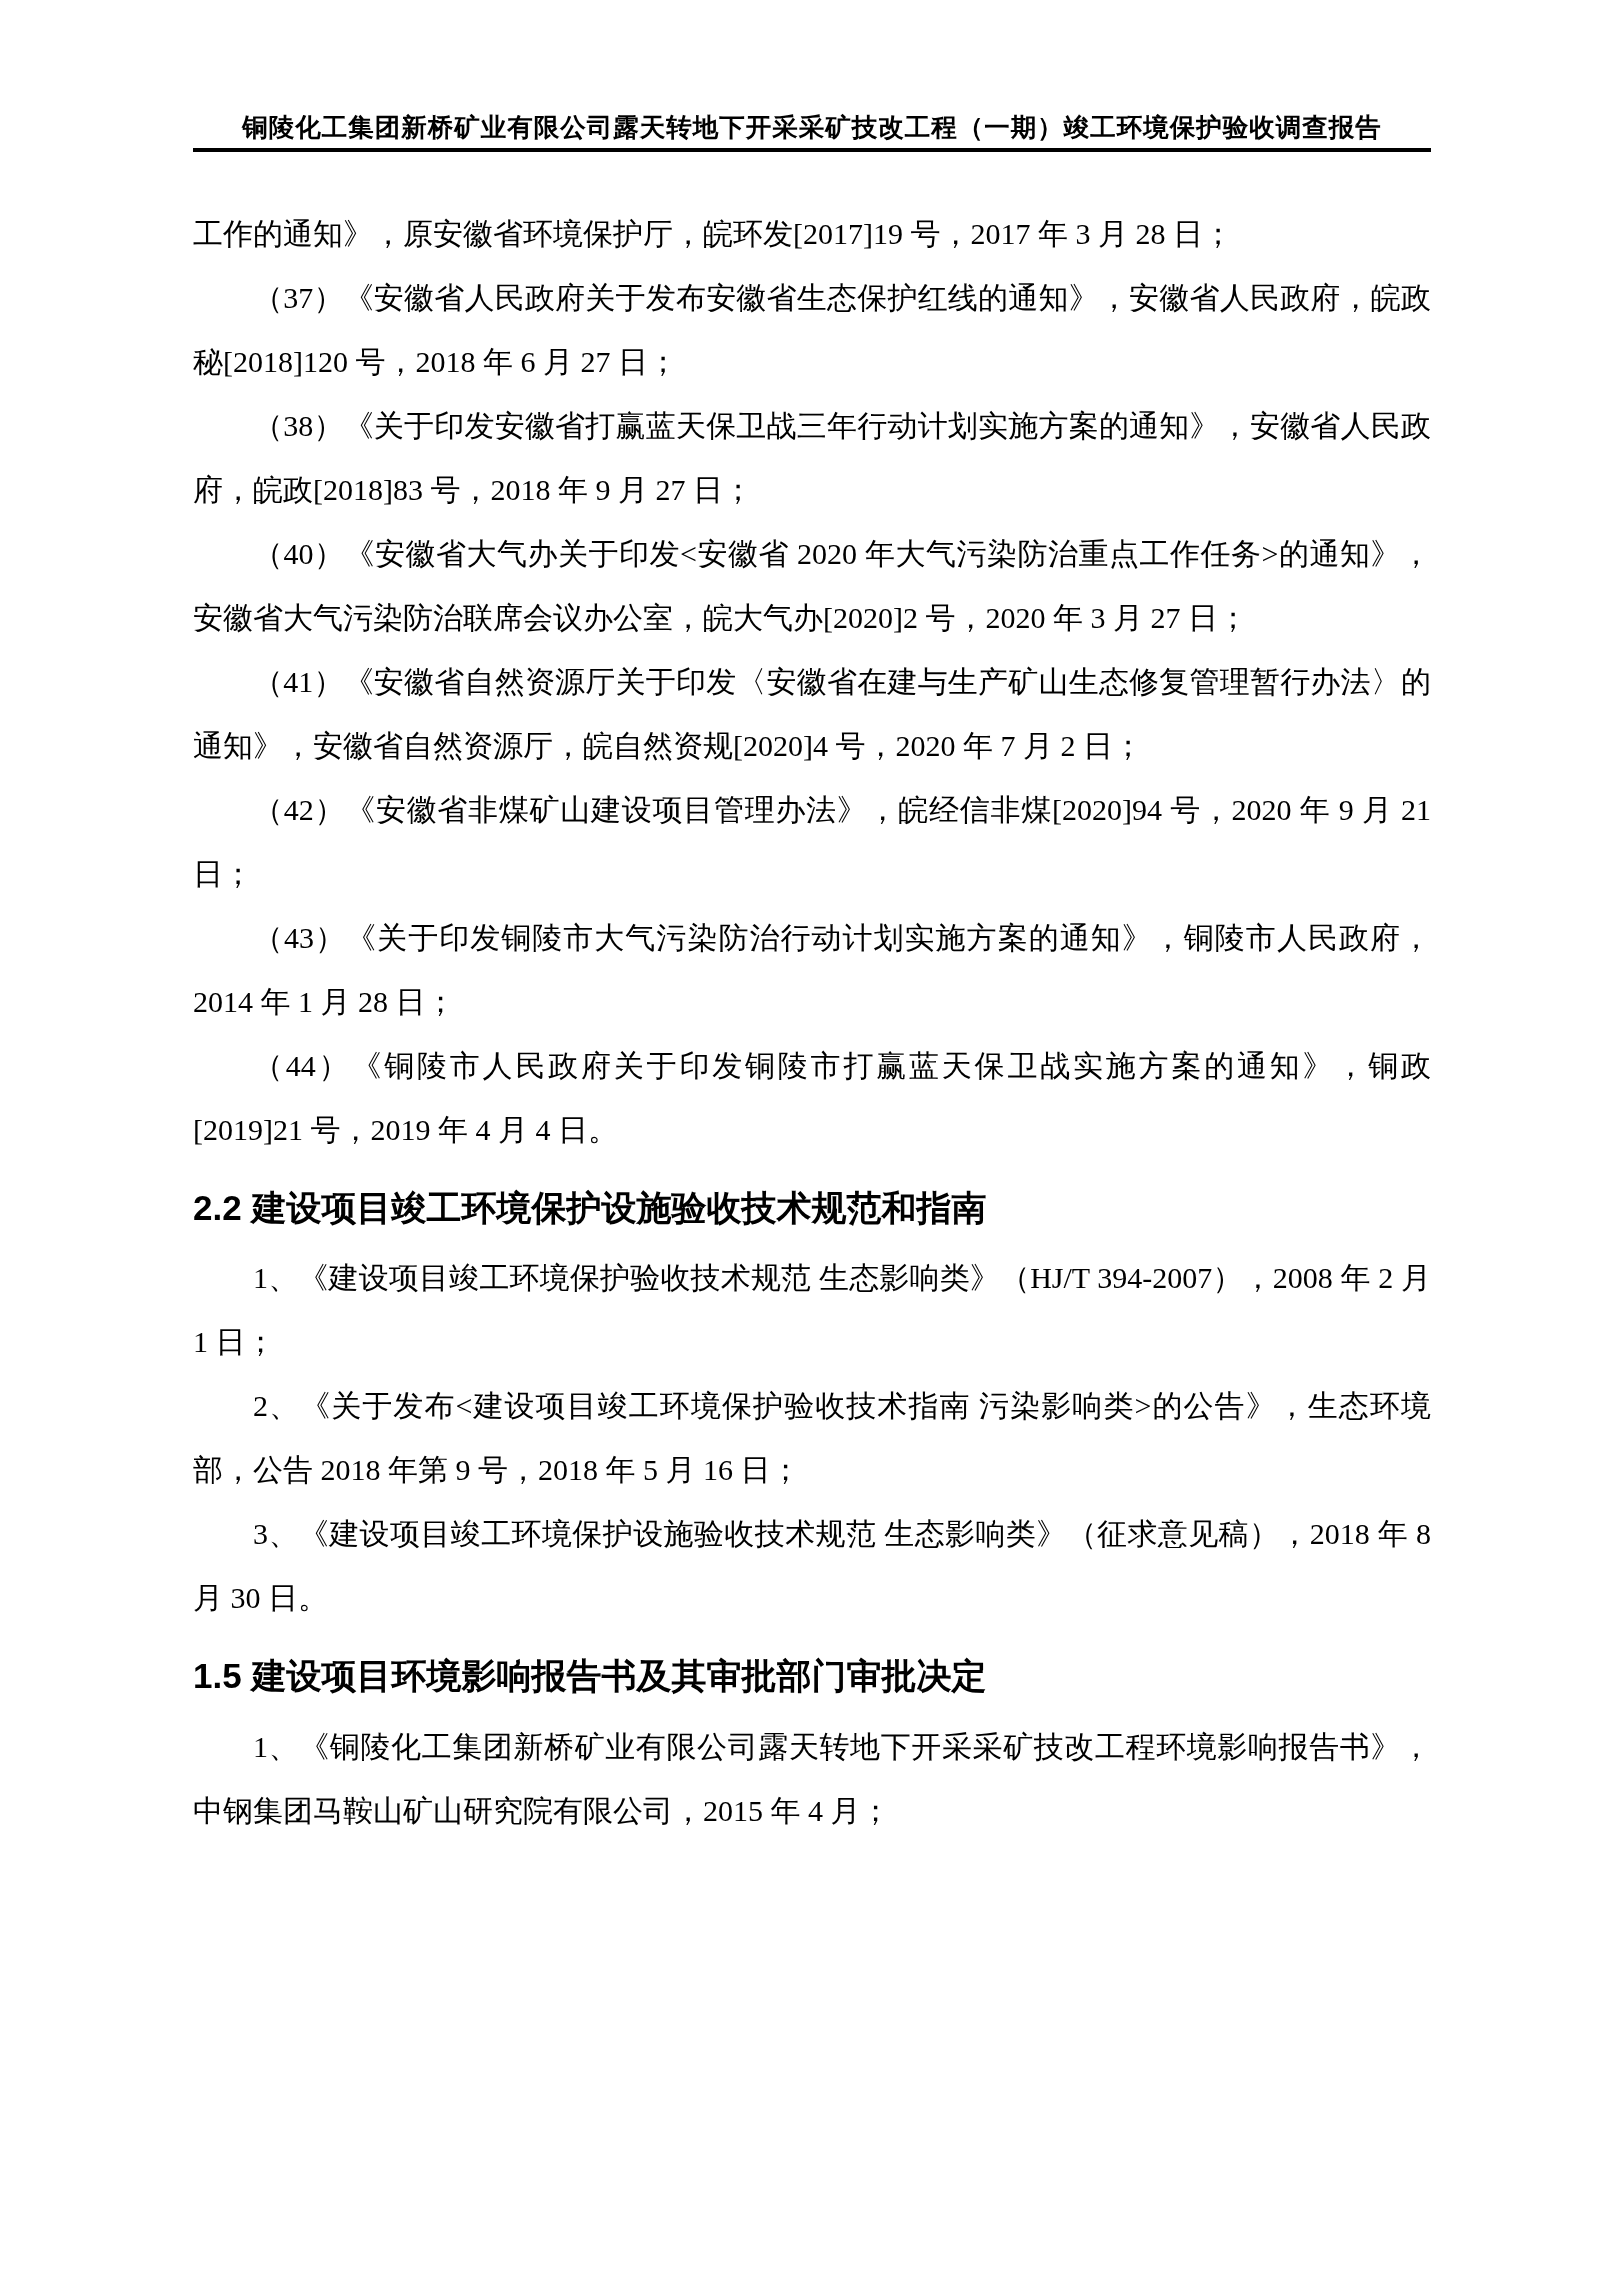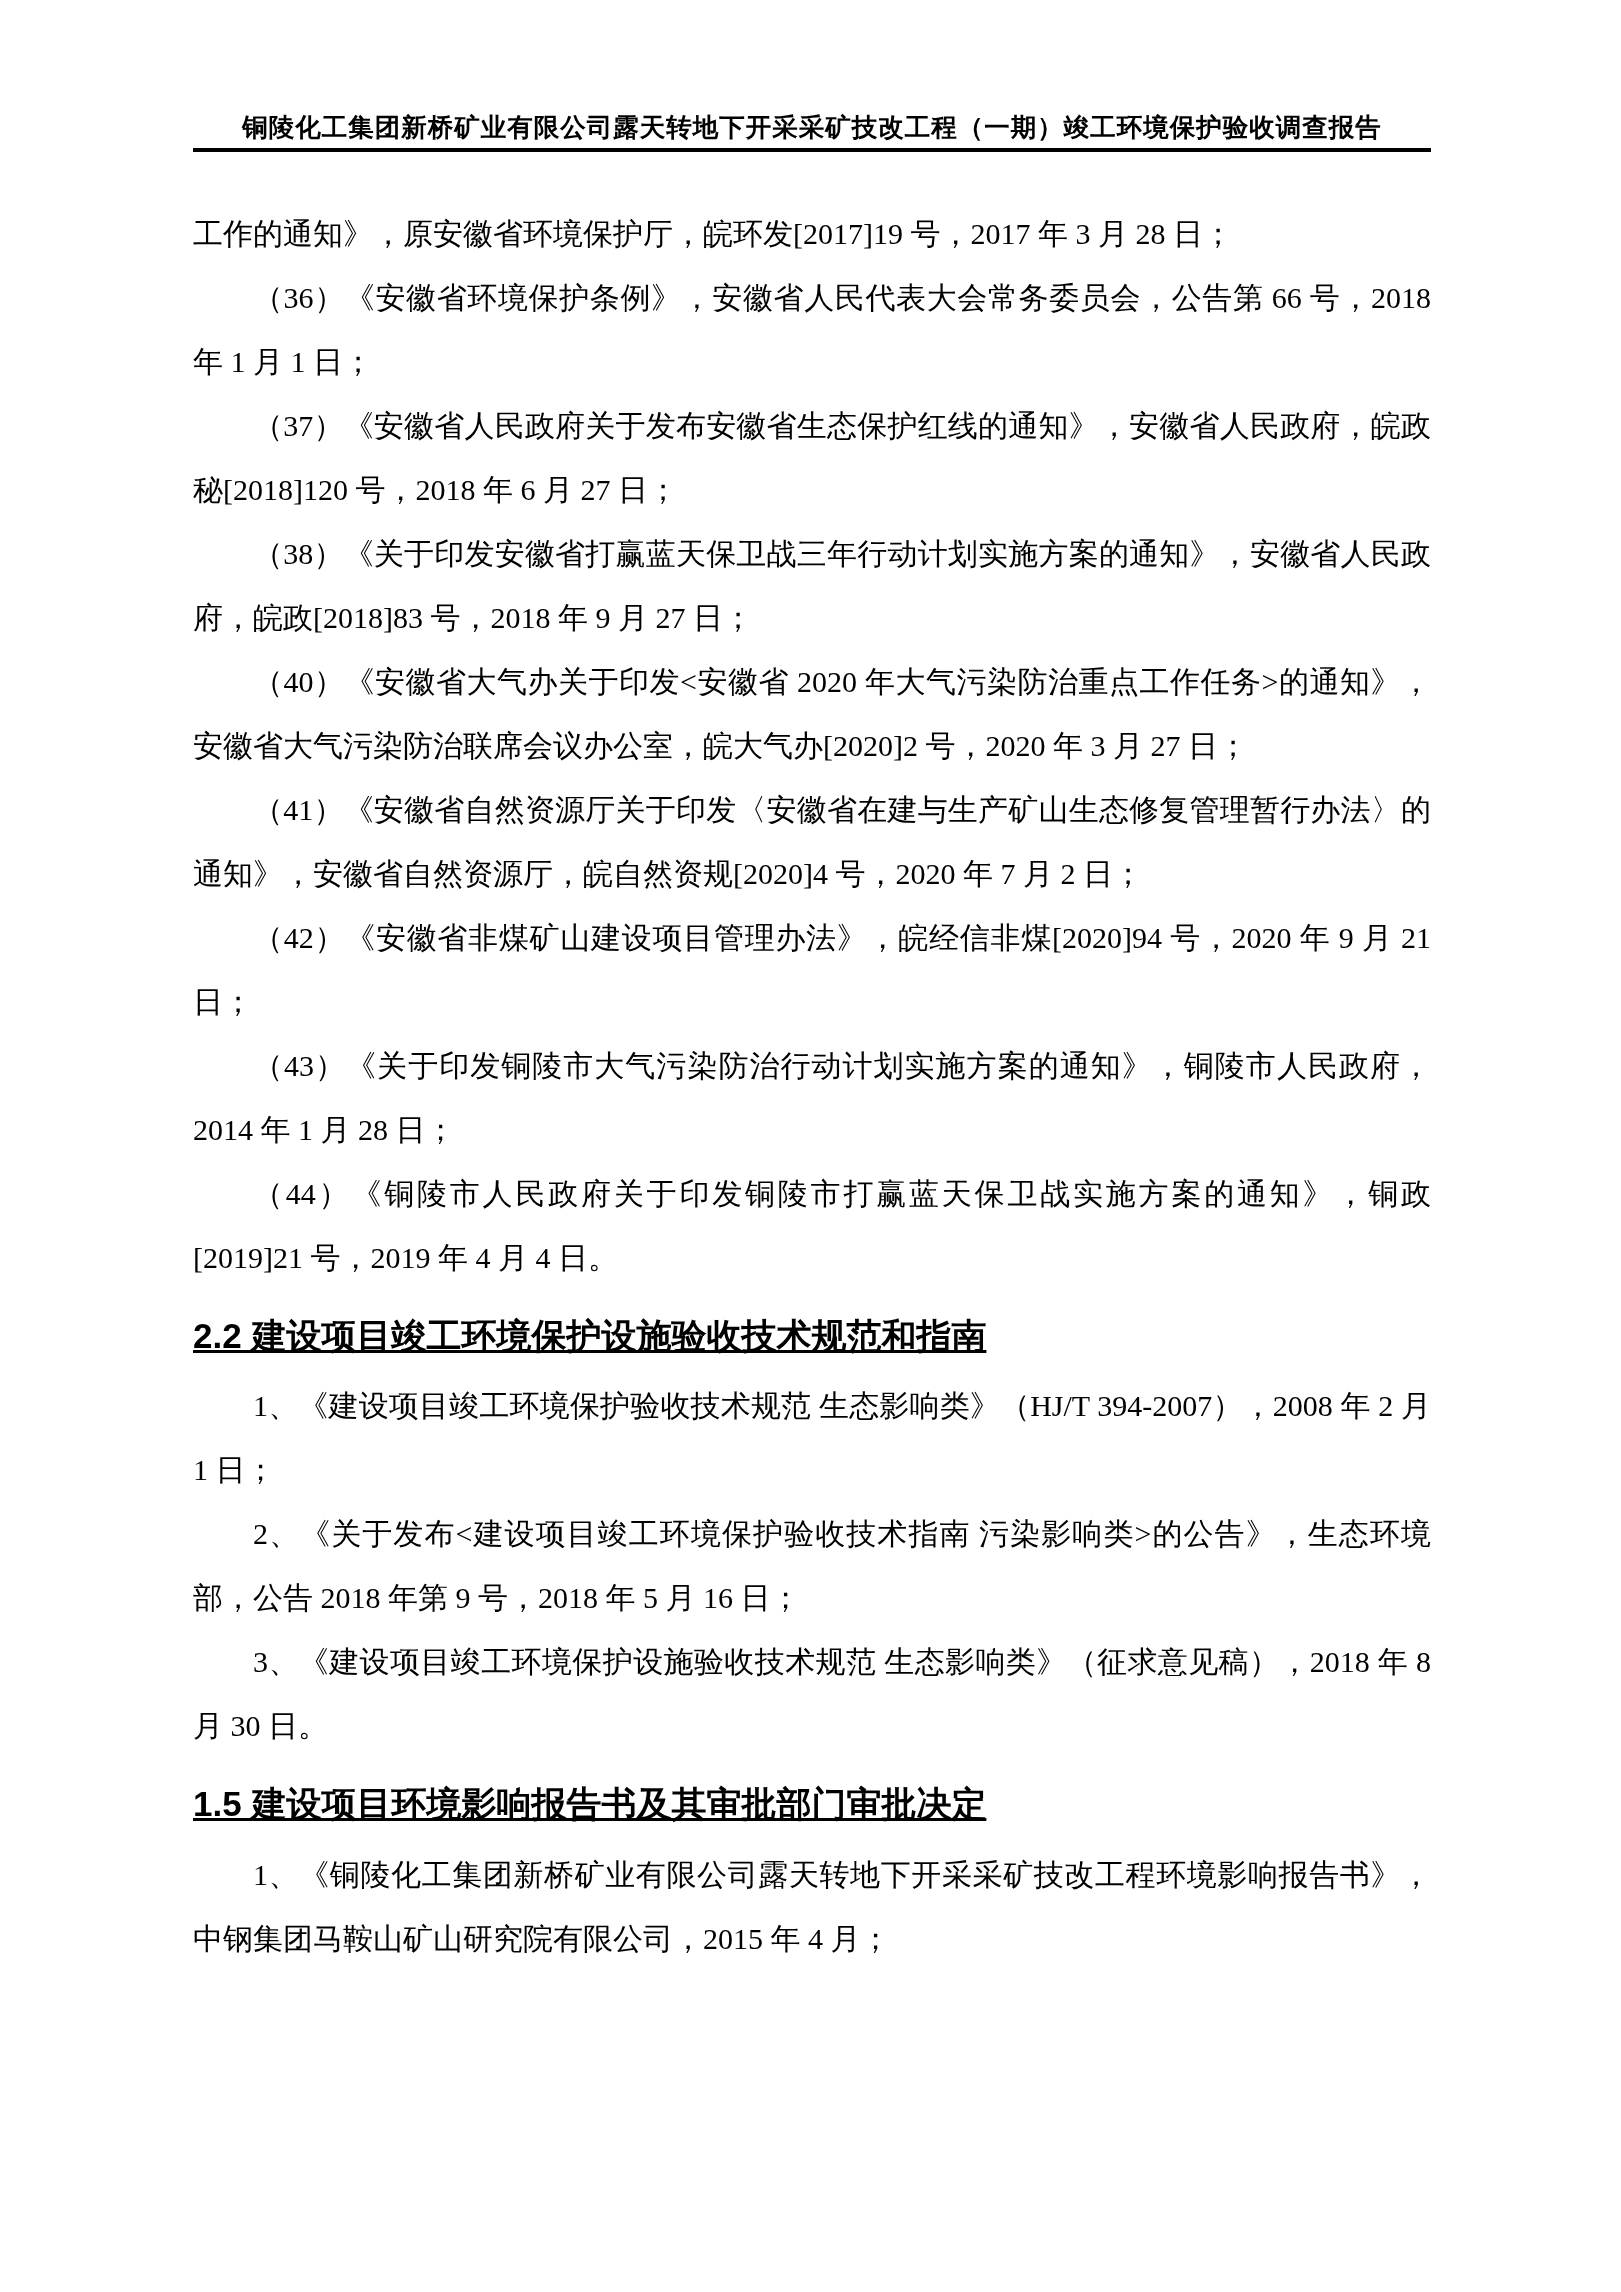--- a/index.html
+++ b/index.html
@@ -44,42 +44,40 @@
     line-height: 64px;
     text-align: justify;
   }
   p.para.indent { text-indent: 2em; }
   h2.section {
     margin: 13.7px 0 7.8px 0;
     font-size: 35px;
     line-height: 63px;
     font-weight: bold;
     font-family: "Liberation Sans", "DejaVu Sans", sans-serif;
-    text-decoration: underline;
   }
   .footer {
     position: absolute;
     left: 0;
     width: 100%;
     top: 2125px;
     text-align: center;
     font-size: 23.5px;
     letter-spacing: 2px;
   }
 </style>
 </head>
 <body>
 
 <div class="page">
   <div class="doc-header">铜陵化工集团新桥矿业有限公司露天转地下开采采矿技改工程（一期）竣工环境保护验收调查报告</div>
   <div class="header-rule"></div>
 
   <div class="content">
       <p class="para">工作的通知》，原安徽省环境保护厅，皖环发[2017]19 号，2017 年 3 月 28 日；</p>
-      <p class="para indent">（36）《安徽省环境保护条例》，安徽省人民代表大会常务委员会，公告第 66 号，2018 年 1 月 1 日；</p>
       <p class="para indent">（37）《安徽省人民政府关于发布安徽省生态保护红线的通知》，安徽省人民政府，皖政秘[2018]120 号，2018 年 6 月 27 日；</p>
       <p class="para indent">（38）《关于印发安徽省打赢蓝天保卫战三年行动计划实施方案的通知》，安徽省人民政府，皖政[2018]83 号，2018 年 9 月 27 日；</p>
       <p class="para indent">（40）《安徽省大气办关于印发&lt;安徽省 2020 年大气污染防治重点工作任务&gt;的通知》，安徽省大气污染防治联席会议办公室，皖大气办[2020]2 号，2020 年 3 月 27 日；</p>
       <p class="para indent">（41）《安徽省自然资源厅关于印发〈安徽省在建与生产矿山生态修复管理暂行办法〉的通知》，安徽省自然资源厅，皖自然资规[2020]4 号，2020 年 7 月 2 日；</p>
       <p class="para indent">（42）《安徽省非煤矿山建设项目管理办法》，皖经信非煤[2020]94 号，2020 年 9 月 21 日；</p>
       <p class="para indent">（43）《关于印发铜陵市大气污染防治行动计划实施方案的通知》，铜陵市人民政府，2014 年 1 月 28 日；</p>
       <p class="para indent">（44）《铜陵市人民政府关于印发铜陵市打赢蓝天保卫战实施方案的通知》，铜政[2019]21 号，2019 年 4 月 4 日。</p>
       <h2 class="section">2.2 建设项目竣工环境保护设施验收技术规范和指南</h2>
       <p class="para indent">1、《建设项目竣工环境保护验收技术规范 生态影响类》（HJ/T 394-2007），2008 年 2 月 1 日；</p>
       <p class="para indent">2、《关于发布&lt;建设项目竣工环境保护验收技术指南 污染影响类&gt;的公告》，生态环境部，公告 2018 年第 9 号，2018 年 5 月 16 日；</p>

